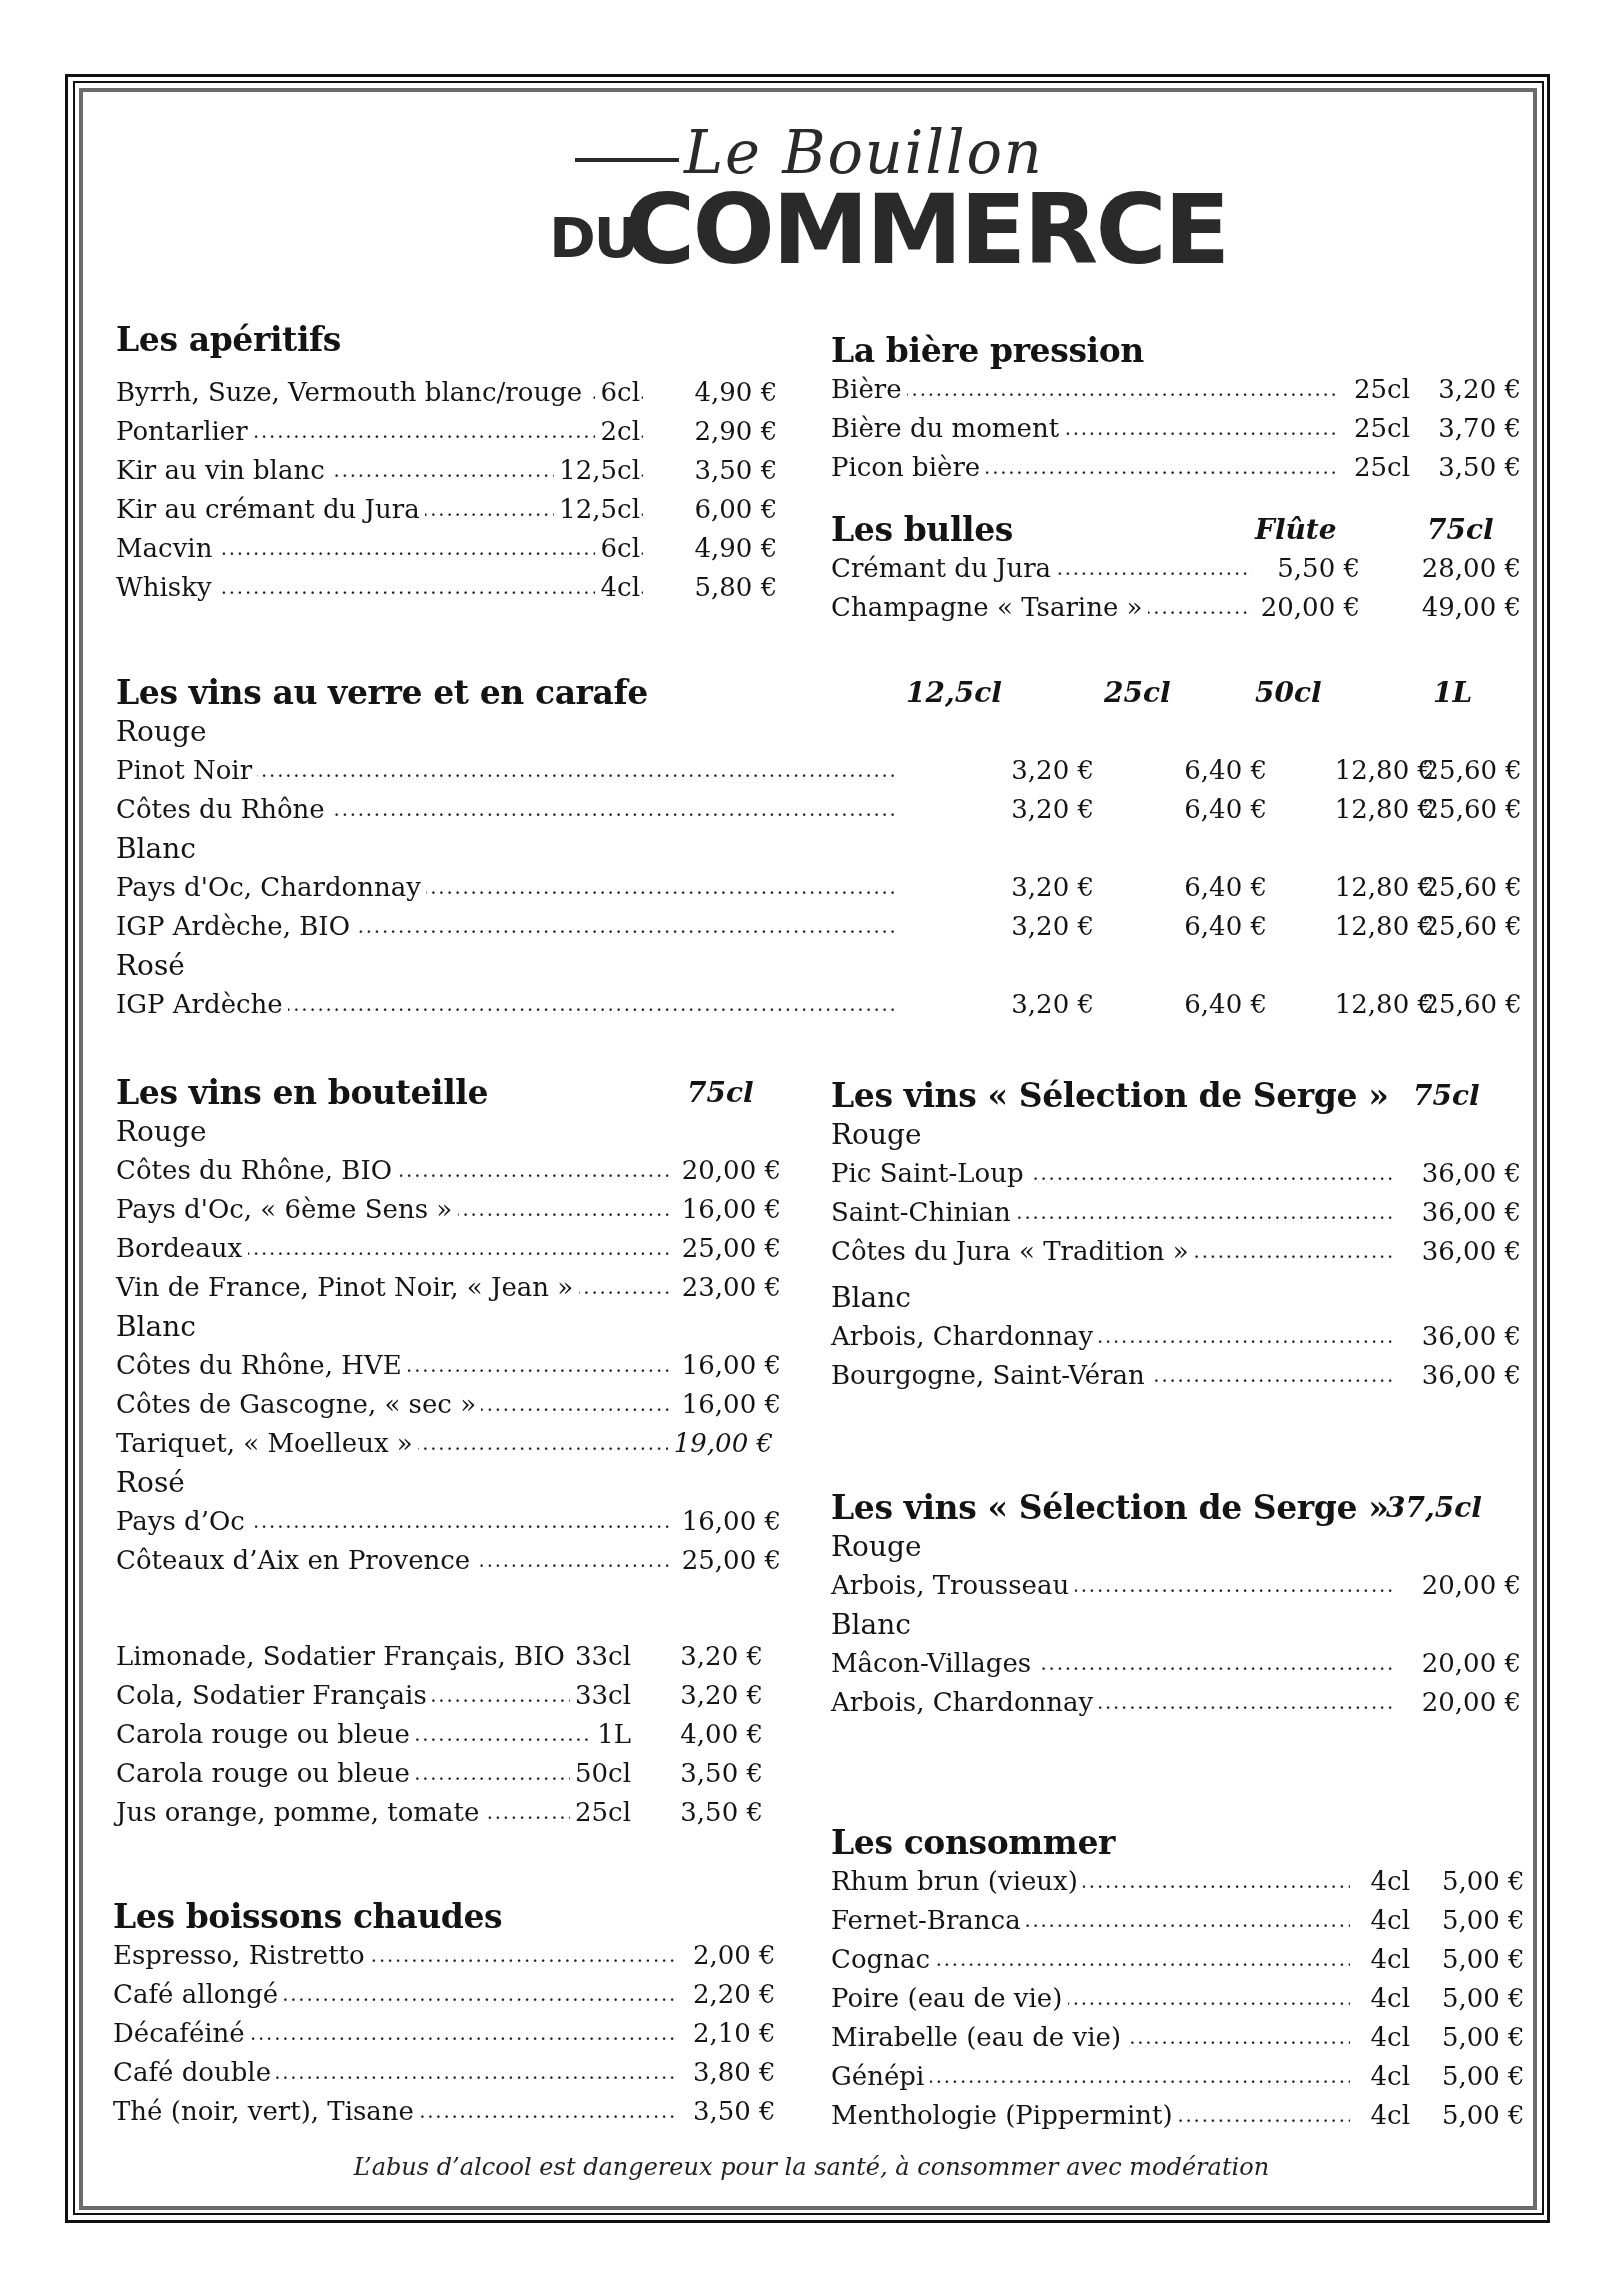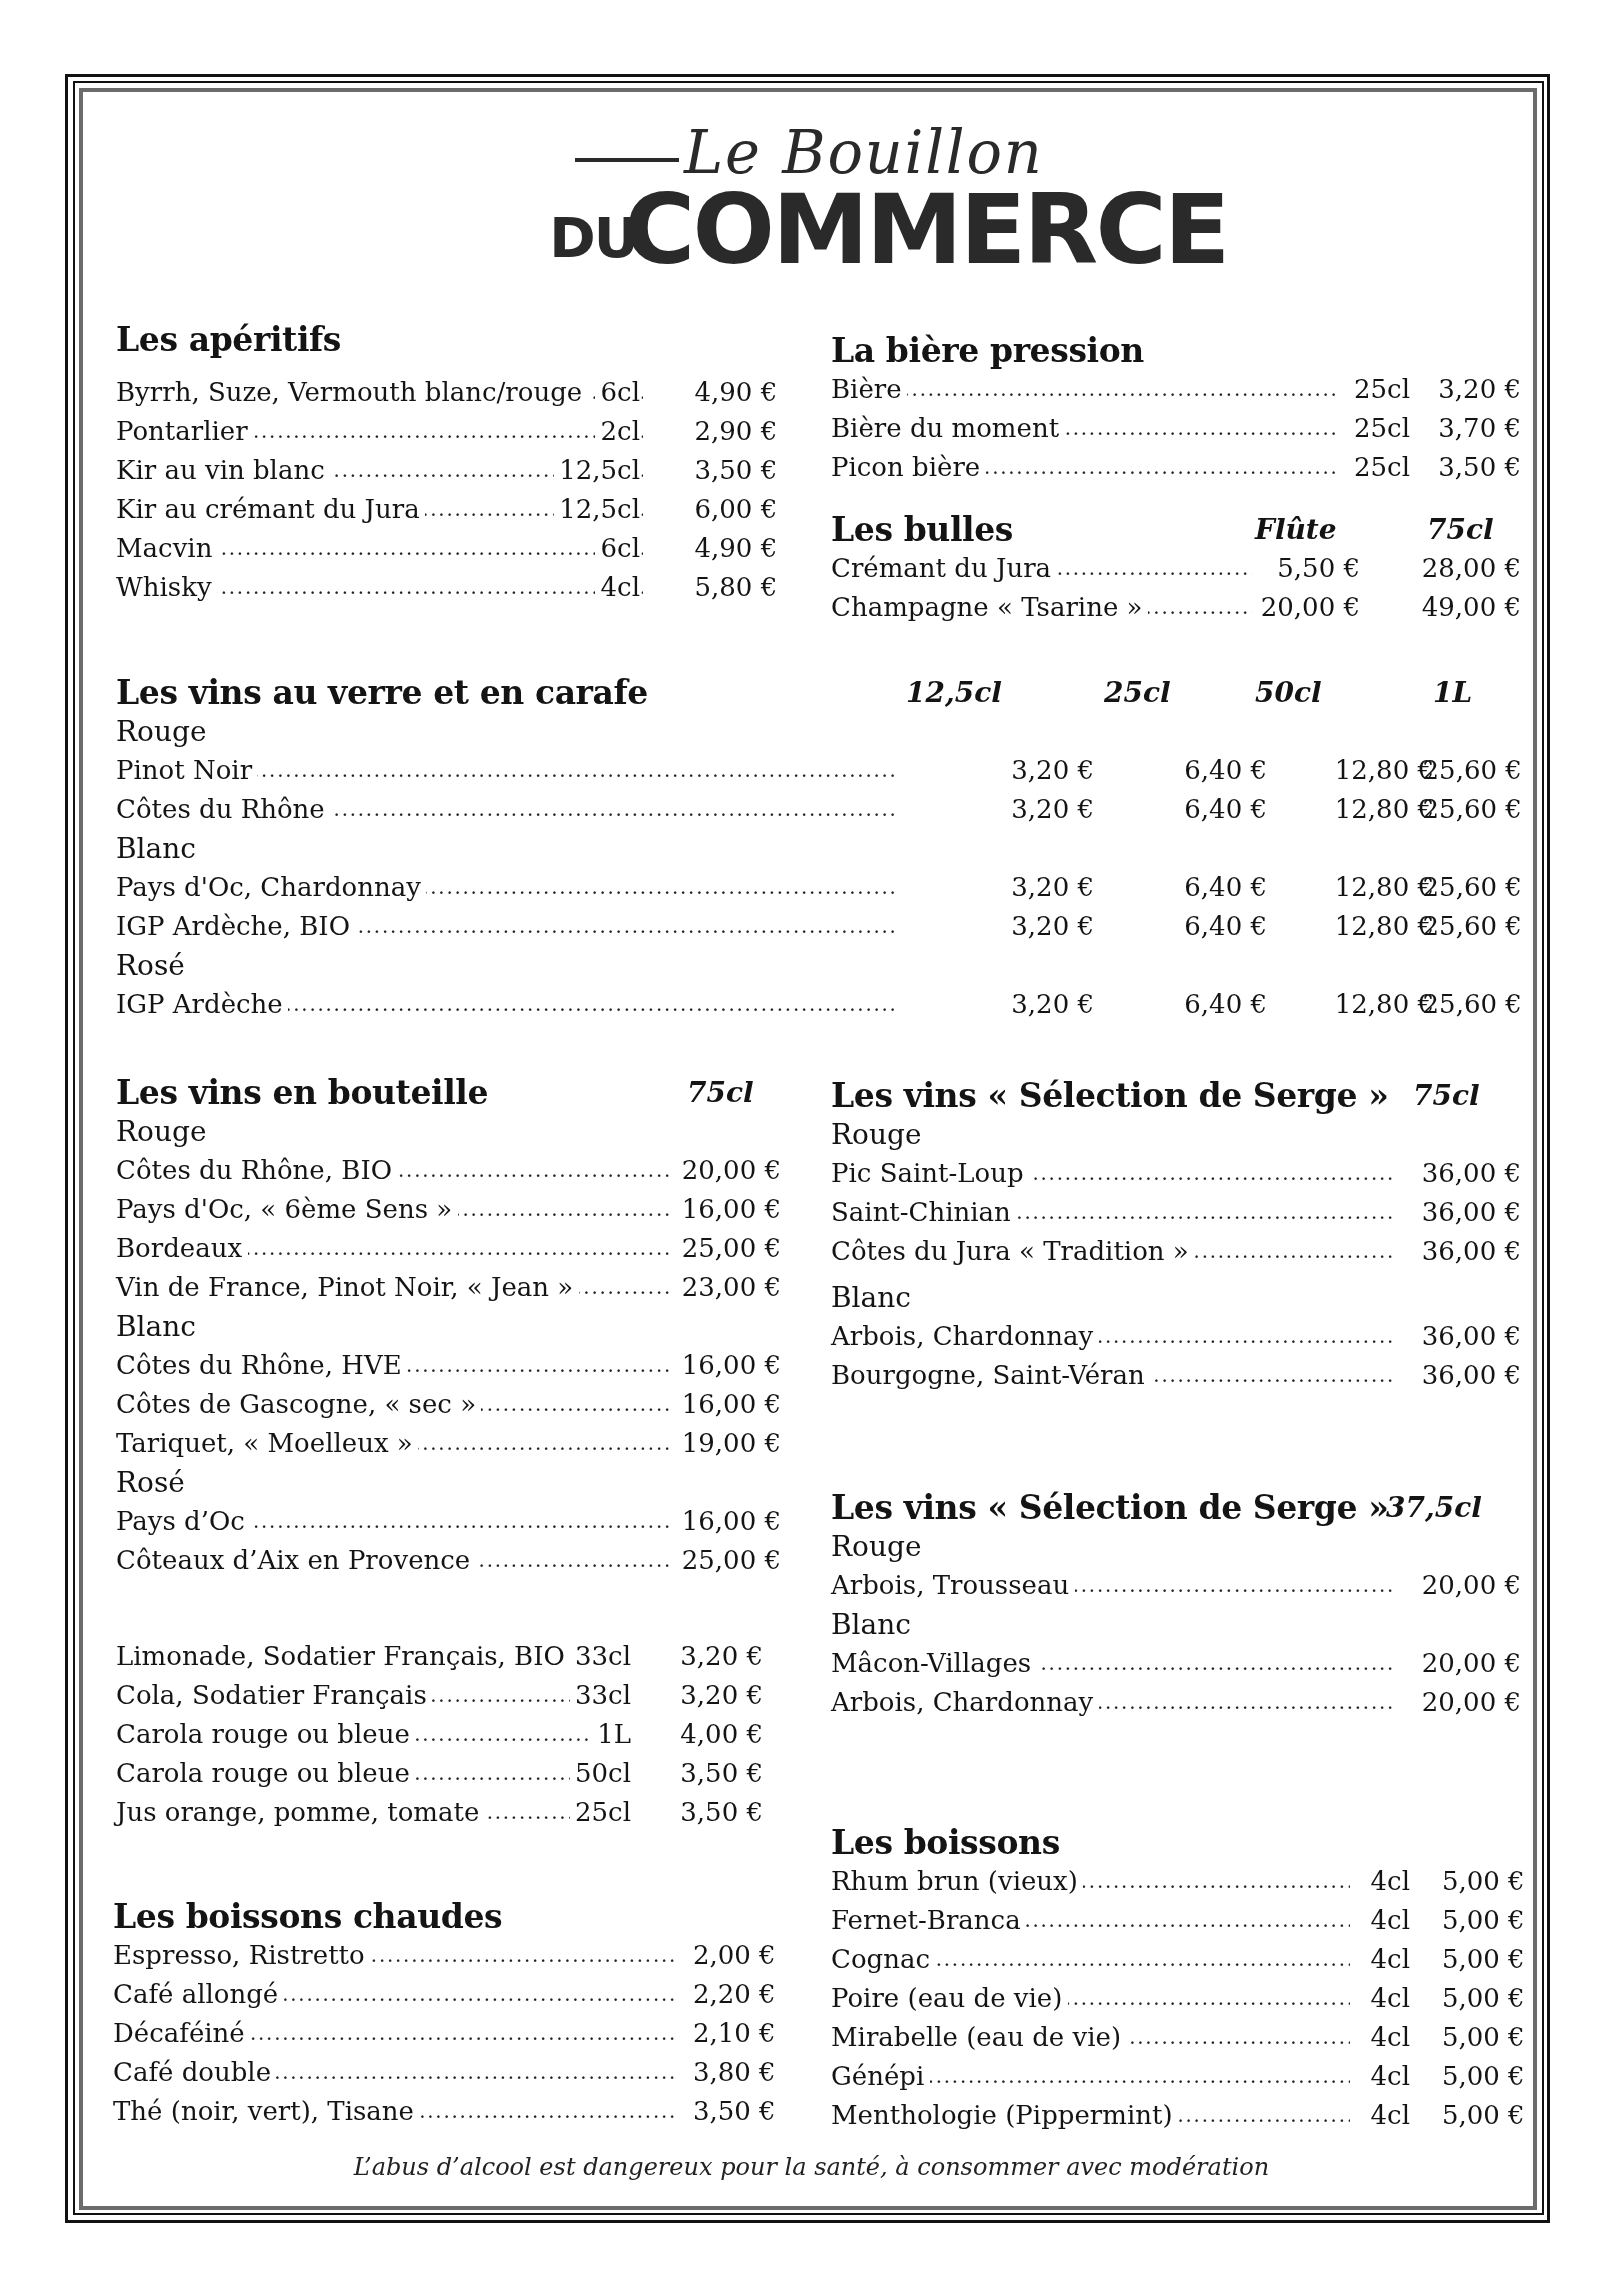--- a/index.html
+++ b/index.html
@@ -218,21 +218,21 @@
         <span class="vol" style="right: 0px;">16,00 €</span>
       </div>
       <div class="row">
         <span class="dots" style="width: 555px;">................................................................................................................................................................................................................................................................................................................................................................................................................</span>
         <span class="name">Côtes de Gascogne, « sec »</span>
         <span class="vol" style="right: 0px;">16,00 €</span>
       </div>
       <div class="row">
         <span class="dots" style="width: 555px;">................................................................................................................................................................................................................................................................................................................................................................................................................</span>
         <span class="name">Tariquet, « Moelleux »</span>
-        <span class="vol" style="right: 0px;">19,00 €</span>
+        <span class="vol" style="right: 8px; font-style: italic;">19,00 €</span>
       </div>
       <div class="sub">Rosé</div>
       <div class="row">
         <span class="dots" style="width: 555px;">................................................................................................................................................................................................................................................................................................................................................................................................................</span>
         <span class="name">Pays d’Oc</span>
         <span class="vol" style="right: 0px;">16,00 €</span>
       </div>
       <div class="row">
         <span class="dots" style="width: 555px;">................................................................................................................................................................................................................................................................................................................................................................................................................</span>
         <span class="name">Côteaux d’Aix en Provence</span>
@@ -358,21 +358,21 @@
       </div>
       <div class="row">
         <span class="dots" style="width: 564px;">................................................................................................................................................................................................................................................................................................................................................................................................................</span>
         <span class="name">Thé (noir, vert), Tisane</span>
         <span class="vol" style="right: 5.4px;">3,50 €</span>
       </div>
     </div>
 </div>
 
 <div class="sec" id="sec-digestifs" style="left:831px; top:1823px; width:690px;">
-  <div class="h">Les boissons</div>
+  <div class="h">Les consommer</div>
   <div class="rows">
       <div class="row">
         <span class="dots" style="width: 519px;">................................................................................................................................................................................................................................................................................................................................................................................................................</span>
         <span class="name">Rhum brun (vieux)</span>
         <span class="vol" style="right: 111px;">4cl</span>
         <span class="price" style="right: -3.6px;">5,00 €</span>
       </div>
       <div class="row">
         <span class="dots" style="width: 519px;">................................................................................................................................................................................................................................................................................................................................................................................................................</span>
         <span class="name">Fernet-Branca</span>

